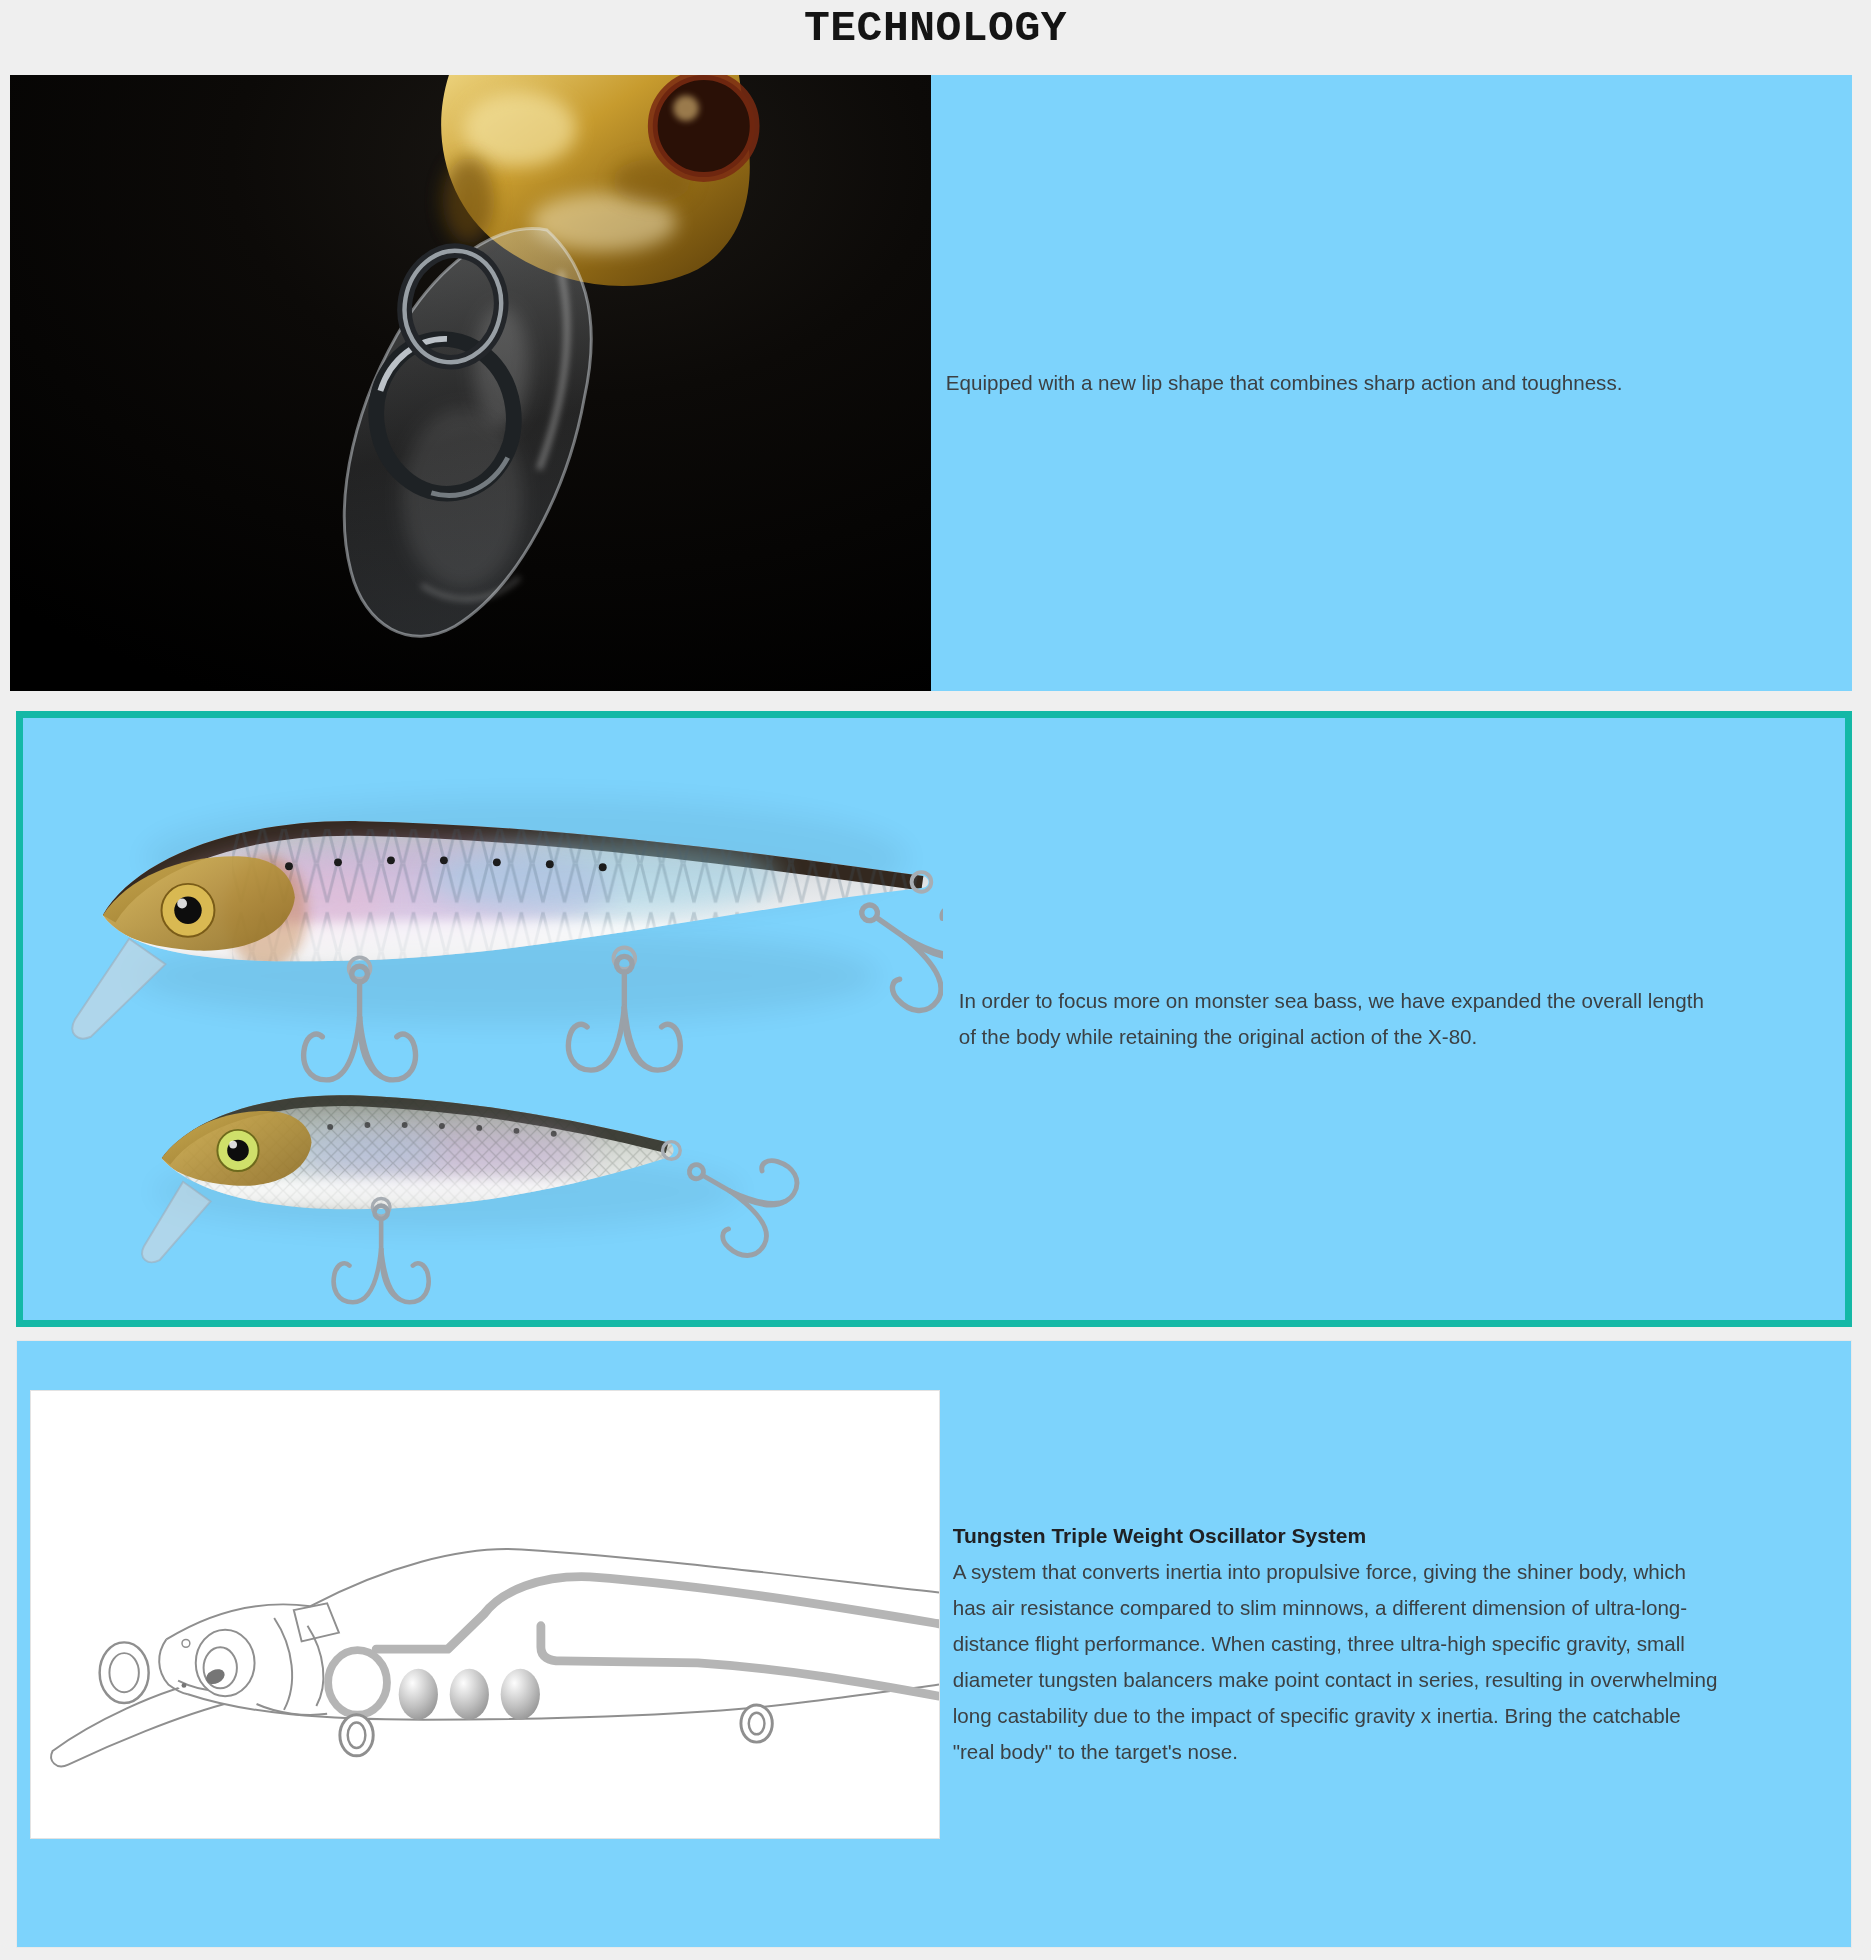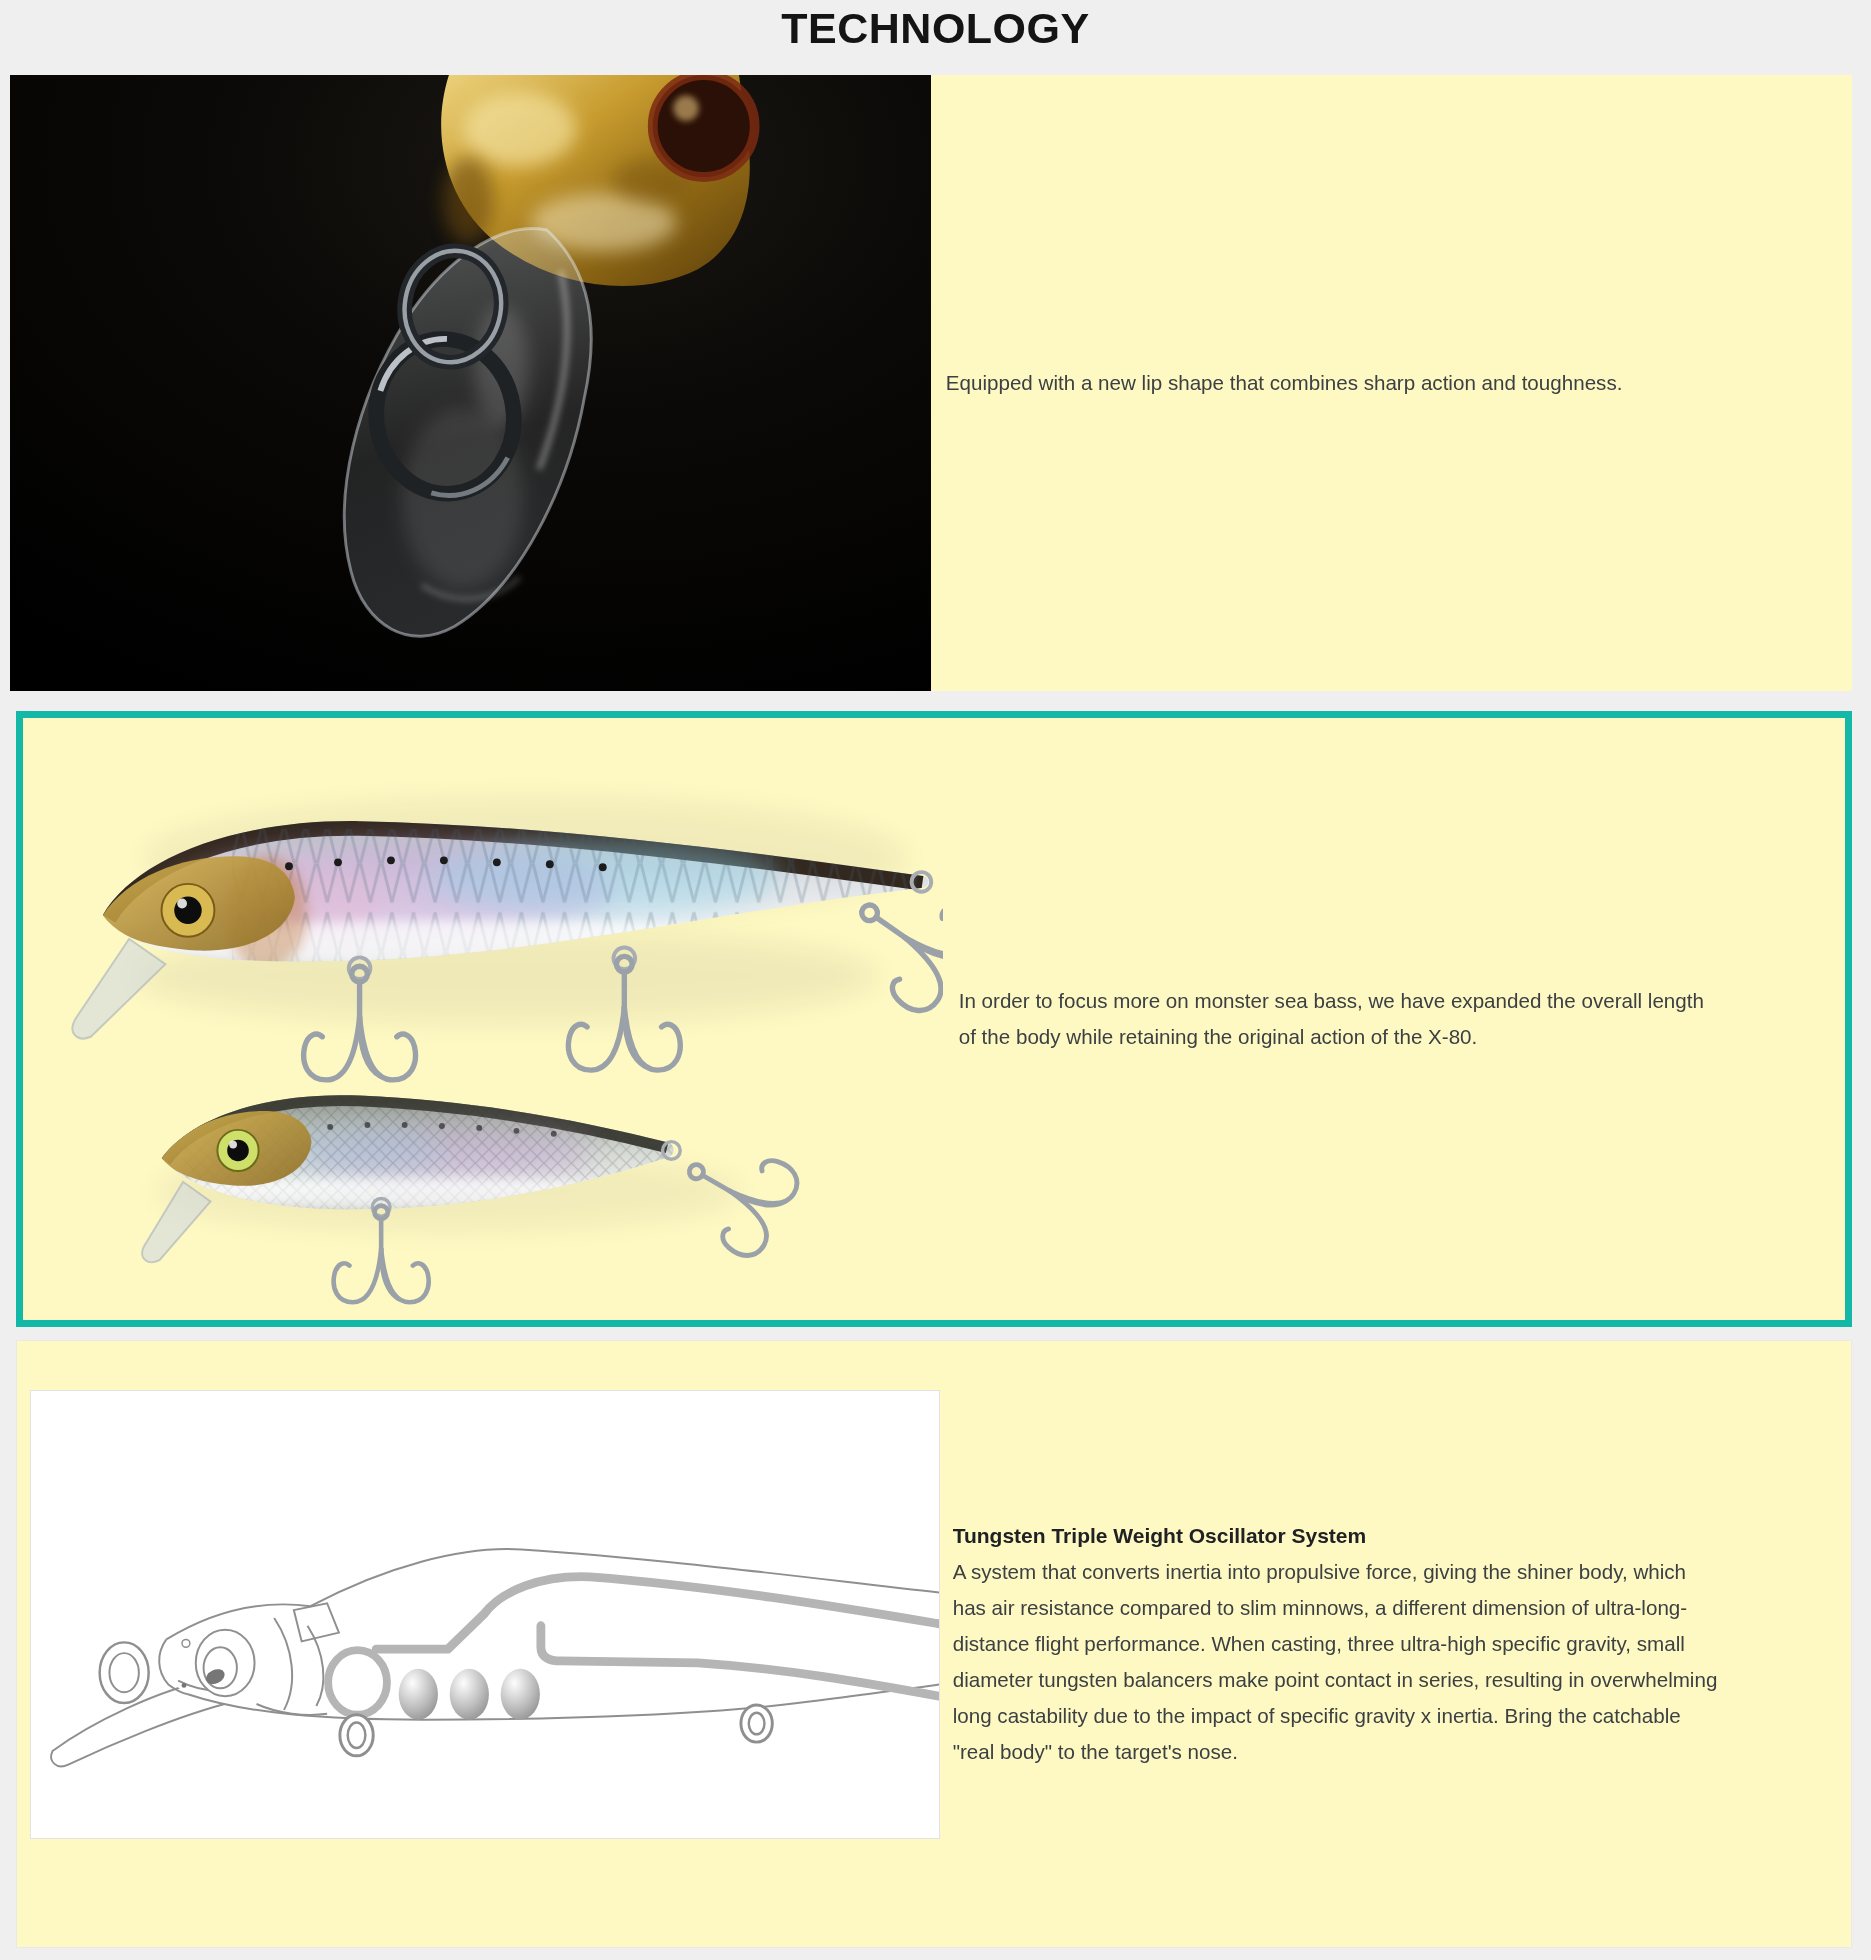--- a/index.html
+++ b/index.html
@@ -6,23 +6,23 @@
   #page{
     position:relative;
     width:1871px;height:1960px;
     background:#efefef;
     font-family:"Liberation Sans",sans-serif;
     overflow:hidden;
   }
   .page-title{
     position:absolute;top:3.9px;left:0;width:100%;
     text-align:center;
-    font-size:43px;font-weight:700;color:#141414;letter-spacing:0.5px;
+    font-size:43px;font-weight:700;color:#141414;letter-spacing:0.5px;font-family:Liberation Mono, monospace;
   }
-  .panel{position:absolute;background:#fef9c3;}
+  .panel{position:absolute;background:#7dd3fc;}
   #panel-lip{left:9.8px;top:75px;width:1842px;height:616px;}
   #panel-body{left:15.7px;top:711px;width:1836px;height:616px;border:7px solid #14b8a6;box-sizing:border-box;}
   #panel-tungsten{left:15.7px;top:1340px;width:1836px;height:608px;border:1px solid #e9e9e9;box-sizing:border-box;}
   .photo1{position:absolute;left:0;top:0;width:921px;height:616px;}
   .photo2{position:absolute;left:13.7px;top:12.7px;width:907px;height:588px;}
   .diagram-box{position:absolute;left:13.7px;top:49px;width:910px;height:449px;border:1px solid #e3e3e3;box-sizing:border-box;background:#fff;}
   .photo1 svg,.photo2 svg,.diagram-box svg{display:block;width:100%;height:100%;}
   .caption-wrap{position:absolute;left:936px;width:765px;top:50%;transform:translateY(-50%);}
   .caption{font-size:20.6px;line-height:36px;color:#3c4043;}
   .caption-heading{font-size:21px;line-height:36px;font-weight:700;color:#202124;}

